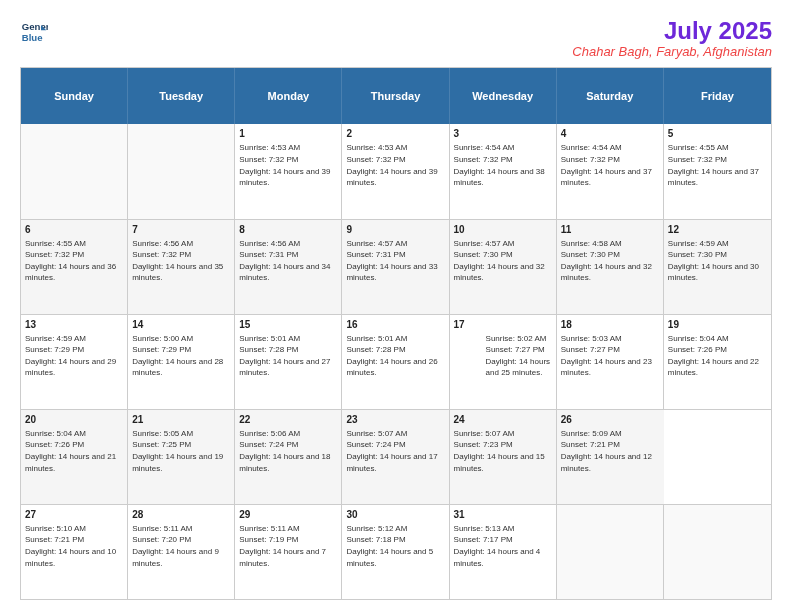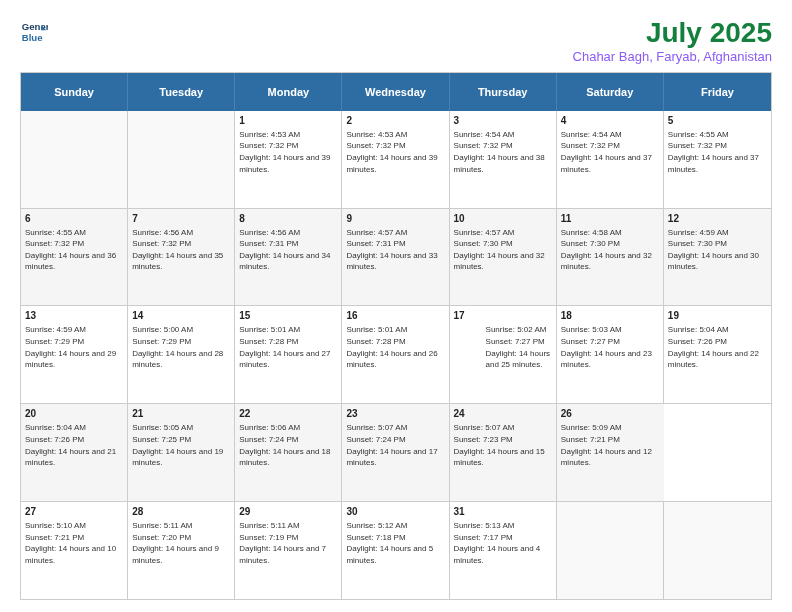--- a/index.html
+++ b/index.html
@@ -29,46 +29,47 @@
       gap: 4px;
     }
     .logo-icon {
       width: 28px;
       height: 28px;
     }
     .title-block {
       text-align: right;
     }
     .month-title {
-      font-size: 28px;
-      color: #15803d;
+      font-size: 24px;
+      color: #6d28d9;
       font-weight: bold;
       line-height: 1.1;
     }
     .subtitle {
       font-size: 13px;
-      color: #8b5cf6;
+      color: #ef4444;
+      font-style: italic;
     }
     .calendar {
       flex: 1;
       display: flex;
       flex-direction: column;
       border: 1px solid #ccc;
     }
     .cal-header {
       display: grid;
       grid-template-columns: repeat(7, 1fr);
       background: #2e6da4;
     }
     .cal-header-cell {
       color: #fff;
       font-size: 11px;
       font-weight: bold;
       text-align: center;
-      padding: 13px 2px;
+      padding: 22px 2px;
       border-right: 1px solid #4a80b0;
     }
     .cal-header-cell:last-child { border-right: none; }
     .cal-body {
       flex: 1;
       display: flex;
       flex-direction: column;
     }
     .cal-row {
       display: grid;
@@ -117,22 +118,22 @@
       <div class="month-title">July 2025</div>
       <div class="subtitle">Chahar Bagh, Faryab, Afghanistan</div>
     </div>
   </div>
 
   <div class="calendar">
     <div class="cal-header">
     <div class="cal-header-cell">Sunday</div>
         <div class="cal-header-cell">Tuesday</div>
         <div class="cal-header-cell">Monday</div>
+        <div class="cal-header-cell">Thursday</div>
         <div class="cal-header-cell">Wednesday</div>
-        <div class="cal-header-cell">Thursday</div>
         <div class="cal-header-cell">Saturday</div>
         <div class="cal-header-cell">Friday</div>
       </div>
     <div class="cal-body">
     <div class="cal-row">
           <div class="cal-cell empty"></div>
           <div class="cal-cell empty"></div>
           <div class="cal-cell">
             <div class="day-num">1</div>
             <div class="cell-text" style="white-space: pre-line;">Sunrise: 4:53 AM

